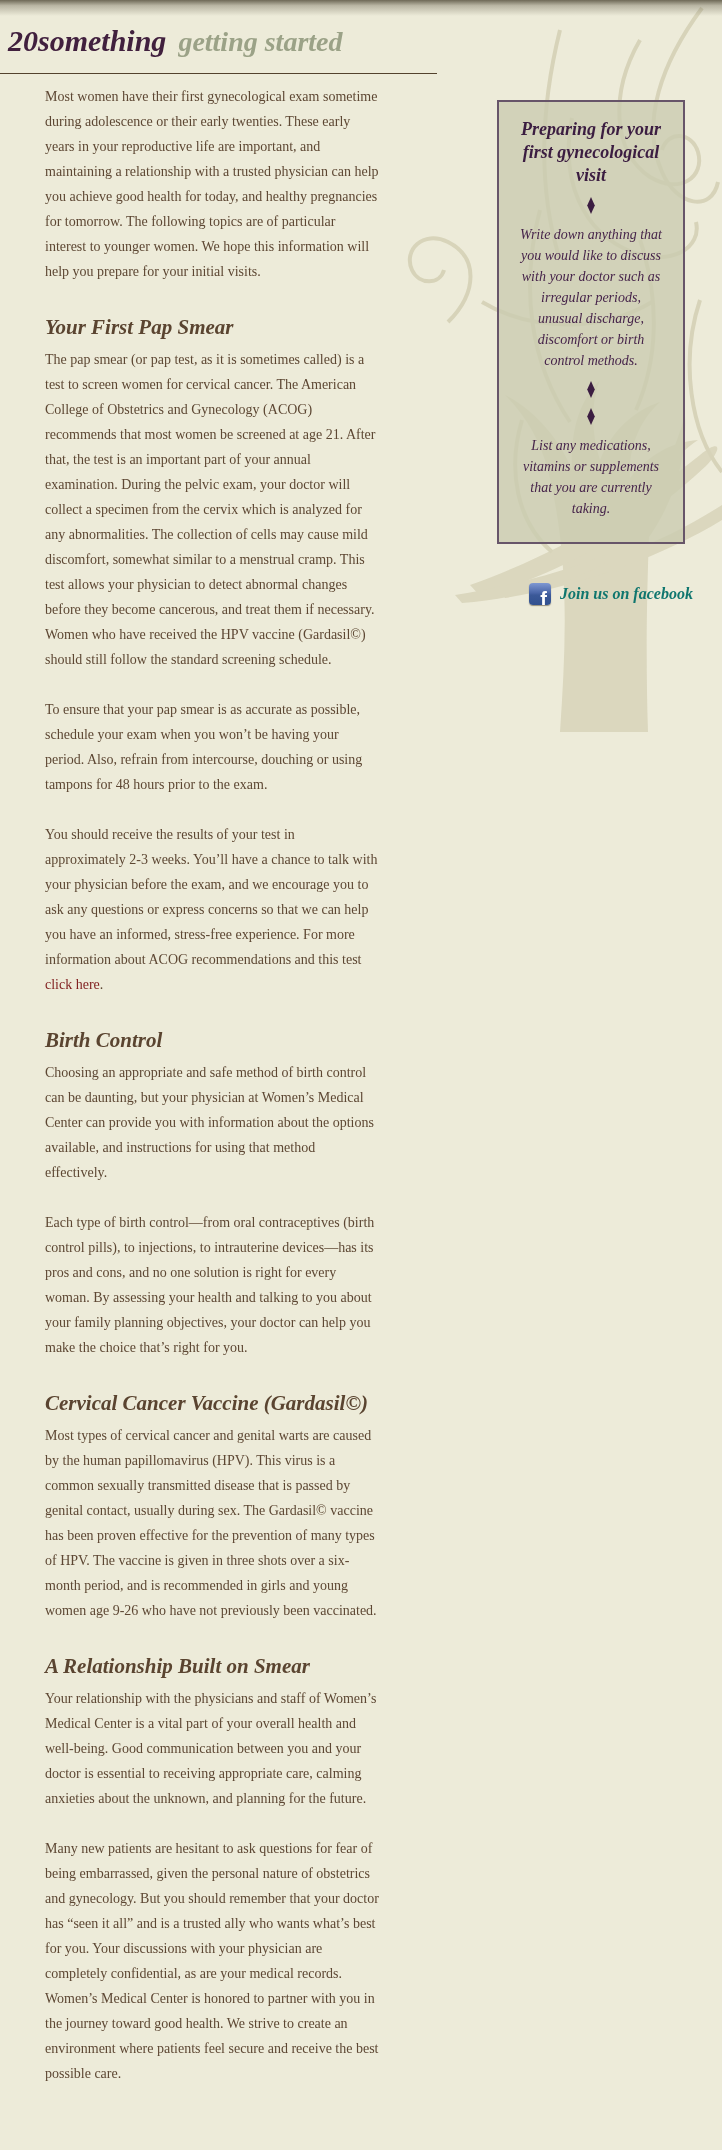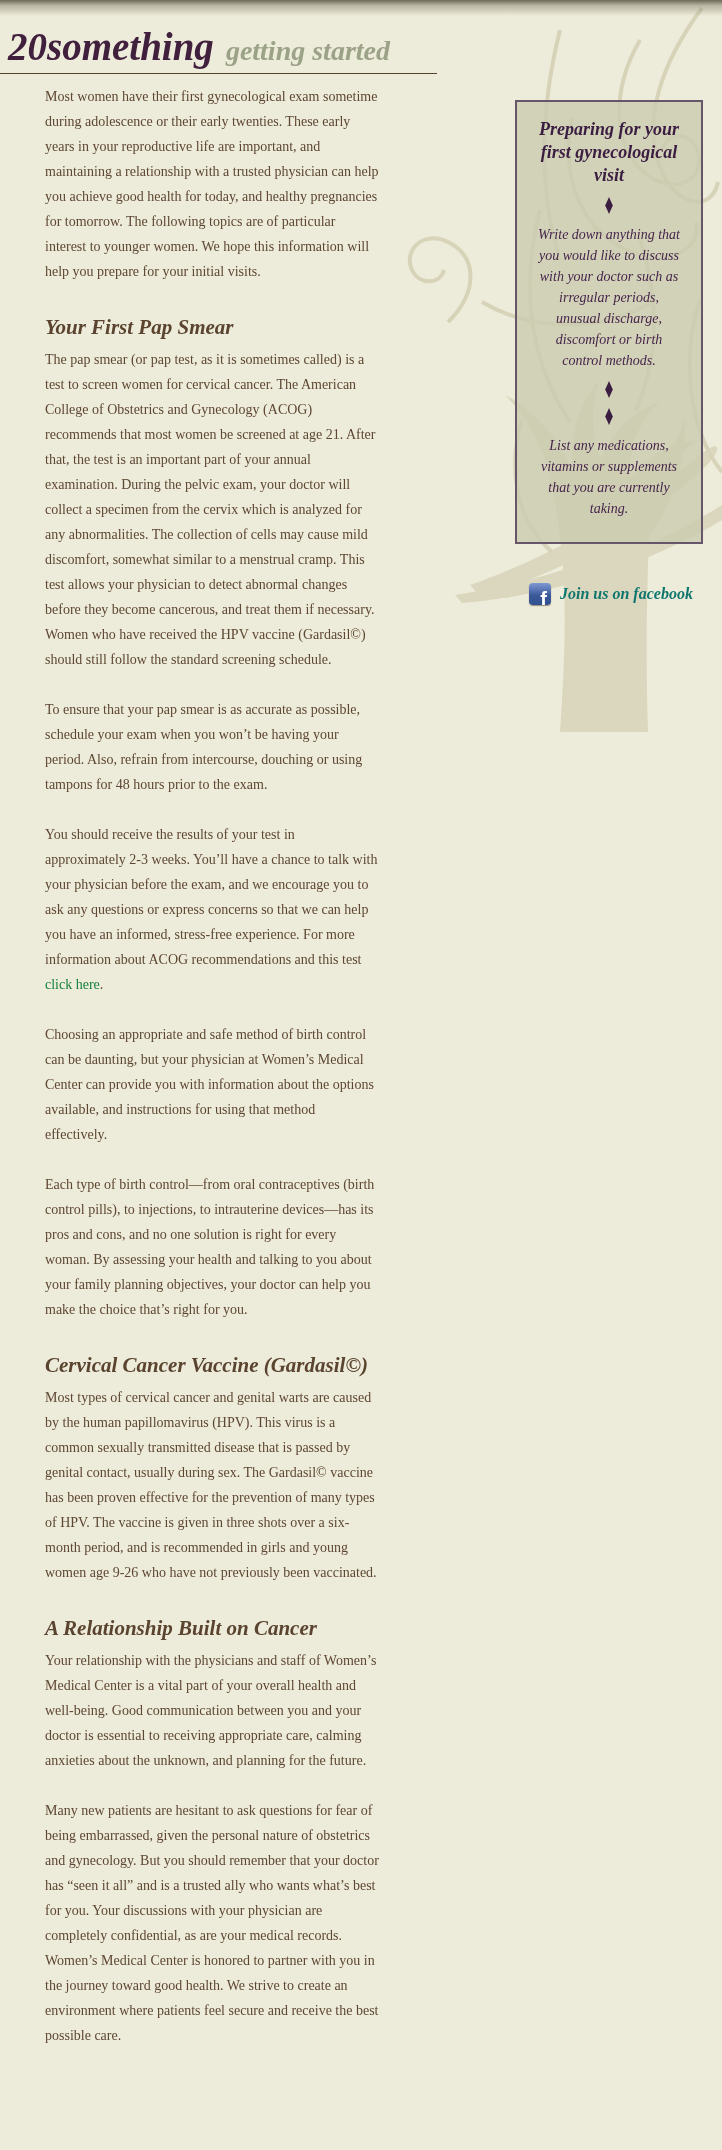--- a/index.html
+++ b/index.html
@@ -13,42 +13,42 @@
   }
   .top-shadow {
     position: absolute; left:0; top:0; width:100%; height:16px;
     background: linear-gradient(to bottom, rgba(88,82,64,0.85), rgba(88,82,64,0.35) 35%, rgba(237,235,217,0) 100%);
     z-index: 3;
   }
   svg.decor { position:absolute; left:0; top:0; z-index:0; }
   .header { position:absolute; left:8px; top:24px; z-index:2; white-space:nowrap; }
   .title {
     font-style: italic; font-weight: bold;
-    font-size: 39px; color: #41203e; letter-spacing: 0px; text-align: center;
+    font-size: 30px; color: #41203e; letter-spacing: 0px; text-align: center;
   }
   .subtitle {
     font-style: italic; font-weight: bold;
     font-size: 28px; color: #9ba287; margin-left: 12px; text-align: right;
   }
   .header-rule {
     position:absolute; left:0; top:73px; width:437px; height:1px;
     background:#53422d; z-index:2;
   }
   .main-col {
     position:absolute; left:45px; top:84px; width:334px; z-index:2;
     color:#5d4733; font-size:14px; line-height:25px;
   }
   .para { margin:0 0 25px 0; }
   .section-heading {
     font-style: italic; font-weight: bold; font-size:21px; color:#5a4430;
     margin:30px 0 7px 0; line-height:26px;
   }
-  .inline-link { color:#15803d; text-decoration:none; cursor:pointer; }
+  .inline-link { color:#7f1d1d; text-decoration:none; cursor:pointer; }
   .sidebar {
-    position:absolute; left:515px; top:100px; width:188px; min-height:442px;
+    position:absolute; left:497px; top:100px; width:188px; min-height:442px;
     box-sizing:border-box;
     border:2px solid #675569;
     background: rgba(202,204,176,0.8);
     z-index:2;
     text-align:center;
     padding:16px 11px 14px 11px;
     color:#46244a;
   }
   .sidebar-title {
     margin:0 0 6px 0;
@@ -120,27 +120,28 @@
 
   <main class="main-col">
 
     <p class="para">Most women have their first gynecological exam sometime during adolescence or their early twenties. These early years in your reproductive life are important, and maintaining a relationship with a trusted physician can help you achieve good health for today, and healthy pregnancies for tomorrow. The following topics are of particular interest to younger women. We hope this information will help you prepare for your initial visits.</p>
 
     <h2 class="section-heading">Your First Pap Smear</h2>
     <p class="para">The pap smear (or pap test, as it is sometimes called) is a test to screen women for cervical cancer. The American College of Obstetrics and Gynecology (ACOG) recommends that most women be screened at age 21. After that, the test is an important part of your annual examination. During the pelvic exam, your doctor will collect a specimen from the cervix which is analyzed for any abnormalities. The collection of cells may cause mild discomfort, somewhat similar to a menstrual cramp. This test allows your physician to detect abnormal changes before they become cancerous, and treat them if necessary. Women who have received the HPV vaccine (Gardasil©) should still follow the standard screening schedule.</p>
     <p class="para">To ensure that your pap smear is as accurate as possible, schedule your exam when you won’t be having your period. Also, refrain from intercourse, douching or using tampons for 48 hours prior to the exam.</p>
     <p class="para"><span>You should receive the results of your test in approximately 2-3 weeks. You’ll have a chance to talk with your physician before the exam, and we encourage you to ask any questions or express concerns so that we can help you have an informed, stress-free experience. For more information about ACOG recommendations and this test </span><a href="#" class="inline-link">click here</a><span>.</span></p>
 
+    <h2 class="section-heading">Birth Control</h2>
     <p class="para">Choosing an appropriate and safe method of birth control can be daunting, but your physician at Women’s Medical Center can provide you with information about the options available, and instructions for using that method effectively.</p>
     <p class="para">Each type of birth control—from oral contraceptives (birth control pills), to injections, to intrauterine devices—has its pros and cons, and no one solution is right for every woman. By assessing your health and talking to you about your family planning objectives, your doctor can help you make the choice that’s right for you.</p>
 
     <h2 class="section-heading">Cervical Cancer Vaccine (Gardasil©)</h2>
     <p class="para">Most types of cervical cancer and genital warts are caused by the human papillomavirus (HPV). This virus is a common sexually transmitted disease that is passed by genital contact, usually during sex. The Gardasil© vaccine has been proven effective for the prevention of many types of HPV. The vaccine is given in three shots over a six-month period, and is recommended in girls and young women age 9-26 who have not previously been vaccinated.</p>
 
-    <h2 class="section-heading">A Relationship Built on Cancer</h2>
+    <h2 class="section-heading">A Relationship Built on Smear</h2>
     <p class="para">Your relationship with the physicians and staff of Women’s Medical Center is a vital part of your overall health and well-being. Good communication between you and your doctor is essential to receiving appropriate care, calming anxieties about the unknown, and planning for the future.</p>
     <p class="para">Many new patients are hesitant to ask questions for fear of being embarrassed, given the personal nature of obstetrics and gynecology. But you should remember that your doctor has “seen it all” and is a trusted ally who wants what’s best for you. Your discussions with your physician are completely confidential, as are your medical records. Women’s Medical Center is honored to partner with you in the journey toward good health. We strive to create an environment where patients feel secure and receive the best possible care.</p>
 
   </main>
 
   <aside class="sidebar">
     <h3 class="sidebar-title">Preparing for your first gynecological visit</h3>
     <div class="sep"></div>
     <p class="sidebar-item">Write down anything that you would like to discuss with your doctor such as irregular periods, unusual discharge, discomfort or birth control methods.</p>
     <div class="sep"></div>

